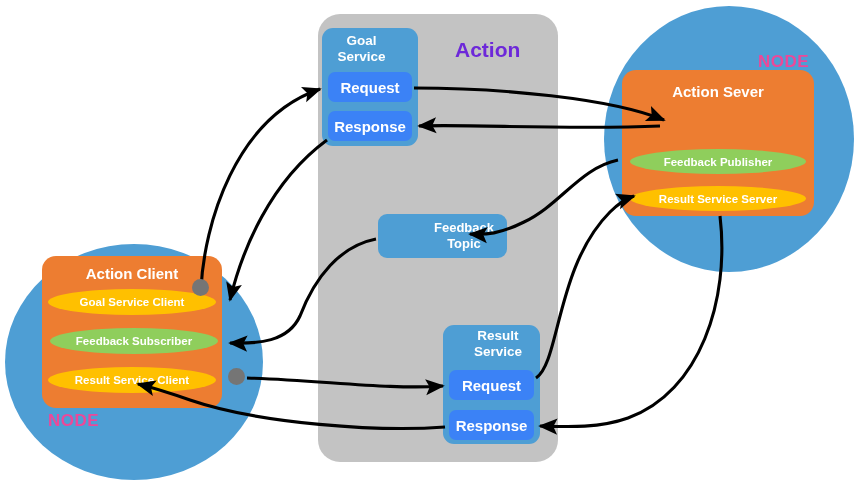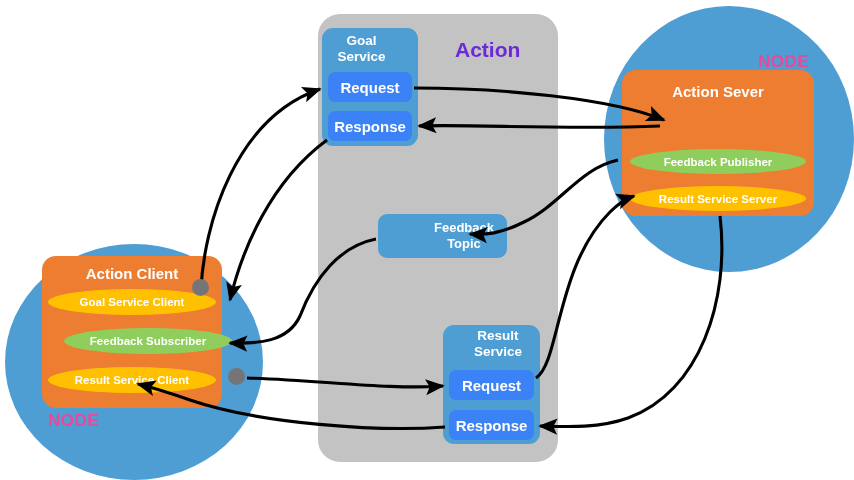--- a/index.html
+++ b/index.html
@@ -163,21 +163,21 @@
   <div id="action-panel" style="left:318px; top:14px; width:240px; height:448px;"></div>
   <div id="action-label" style="left:455px; top:38px;">Action</div>
 
   <div class="node-ellipse" style="left:5px; top:244px; width:258px; height:236px;"></div>
   <div class="actor-box" style="left:42px; top:256px; width:180px; height:152px;"></div>
   <div class="actor-title" style="left:42px; top:265px; width:180px;">Action Client</div>
 
   <div class="pill yellow" style="left:48px; top:289px; width:168px; height:26px;">
     <span>Goal Service Client</span>
   </div>
-  <div class="pill green" style="left:64px; top:328px; width:168px; height:26px;">
+  <div class="pill green" style="left:50px; top:328px; width:168px; height:26px;">
     <span>Feedback Subscriber</span>
   </div>
   <div class="pill yellow" style="left:48px; top:367px; width:168px; height:26px;">
     <span>Result Service Client</span>
   </div>
 
   <div class="node-label" style="left:48px; top:411px;">NODE</div>
 
   <div class="conn-dot" style="left:192px; top:279px; width:17px; height:17px;"></div>
   <div class="conn-dot" style="left:228px; top:368px; width:17px; height:17px;"></div>

